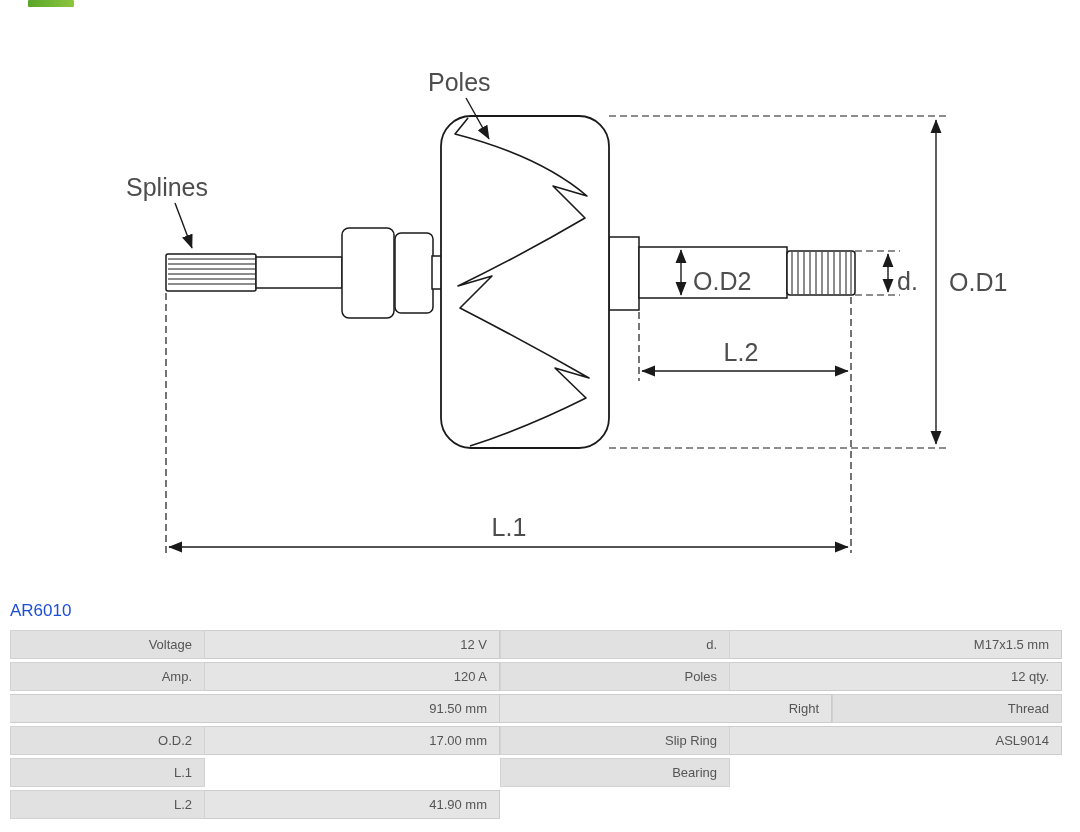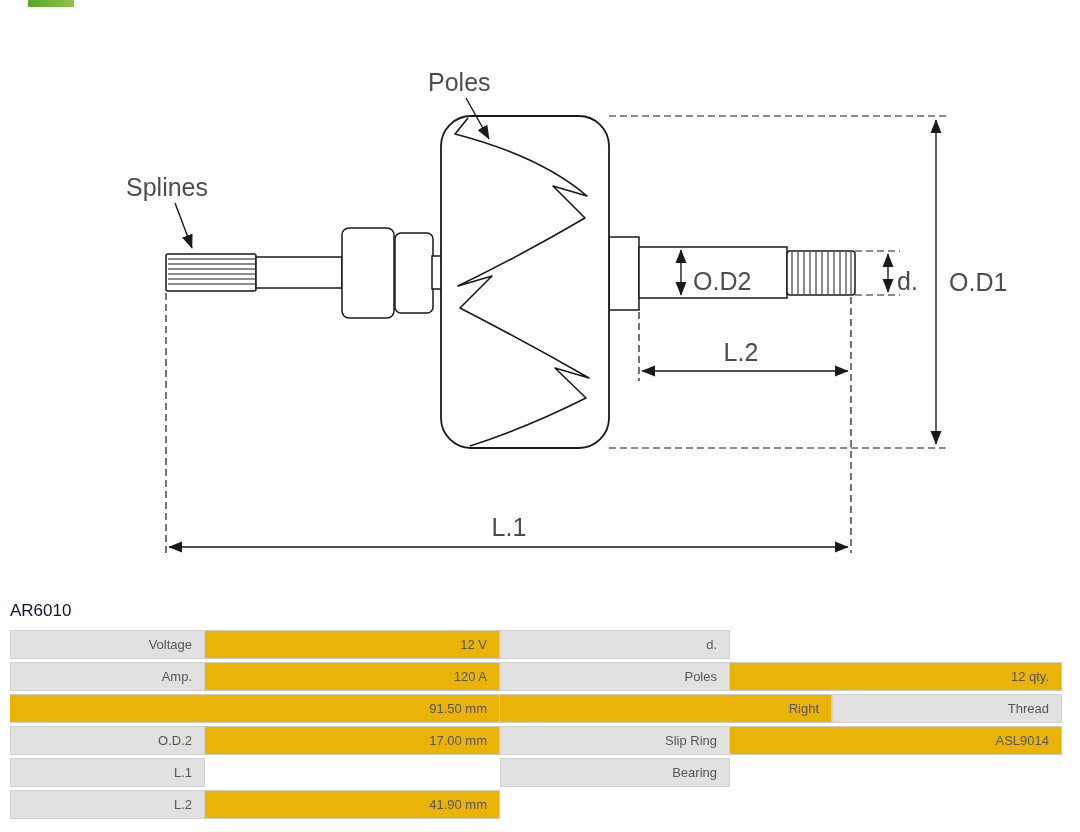--- a/index.html
+++ b/index.html
@@ -5,31 +5,31 @@
   html,body{margin:0;padding:0;background:#fff;}
   #page{position:relative;width:1080px;height:832px;background:#fff;overflow:hidden;
         font-family:"Liberation Sans", sans-serif;border-radius:23px;}
   
   .logo-frag{position:absolute;left:28px;top:0;width:46px;height:7px;
              background:linear-gradient(90deg,#5aa52a,#8dc63f);border-radius:1px;}
   
   .drawing{position:absolute;left:0;top:0;width:1080px;height:588px;}
   .drawing text{fill:#4d4d4d;font-size:25px;font-family:"Liberation Sans",sans-serif;}
   
-  .part-number{position:absolute;left:10px;top:601px;font-size:17px;color:#0f172a;}
+  .part-number{position:absolute;left:10px;top:601px;font-size:17px;color:#1d4ed8;}
   
   .spec-wrap{position:absolute;left:10px;top:630px;width:1052px;display:flex;align-items:flex-start;}
   .spec-col{display:flex;flex-direction:column;}
   .spec-col.left{width:490px;}
   .spec-col.right{width:562px;}
   .row{display:flex;height:29px;margin-bottom:3px;}
   .cell{display:flex;align-items:center;justify-content:flex-end;
         font-size:13px;color:#555;padding-right:12px;box-sizing:border-box;}
   .cell.label{background:#e1e1e1;border:1px solid #d2d2d2;}
-  .cell.value{background:#eab308;border:1px solid #ccc;border-left:none;flex:1;}
+  .cell.value{background:#e5e5e5;border:1px solid #ccc;border-left:none;flex:1;}
   .spec-col.left  .cell.label{width:195px;}
   .spec-col.right .cell.label{width:230px;}
 </style>
 </head>
 <body>
 
 <div id="page">
 
   <div class="logo-frag"></div>
 
@@ -140,20 +140,21 @@
         <div class="cell label">L.1</div>
       </div>
       <div class="row">
         <div class="cell label">L.2</div>
         <div class="cell value">41.90 mm</div>
       </div>
     </div>
     <div class="spec-col right">
       <div class="row">
         <div class="cell label">d.</div>
+        <div class="cell value">M17x1.5 mm</div>
       </div>
       <div class="row">
         <div class="cell label">Poles</div>
         <div class="cell value">12 qty.</div>
       </div>
       <div class="row">
         <div class="cell value">Right</div>
         <div class="cell label">Thread</div>
       </div>
       <div class="row">

